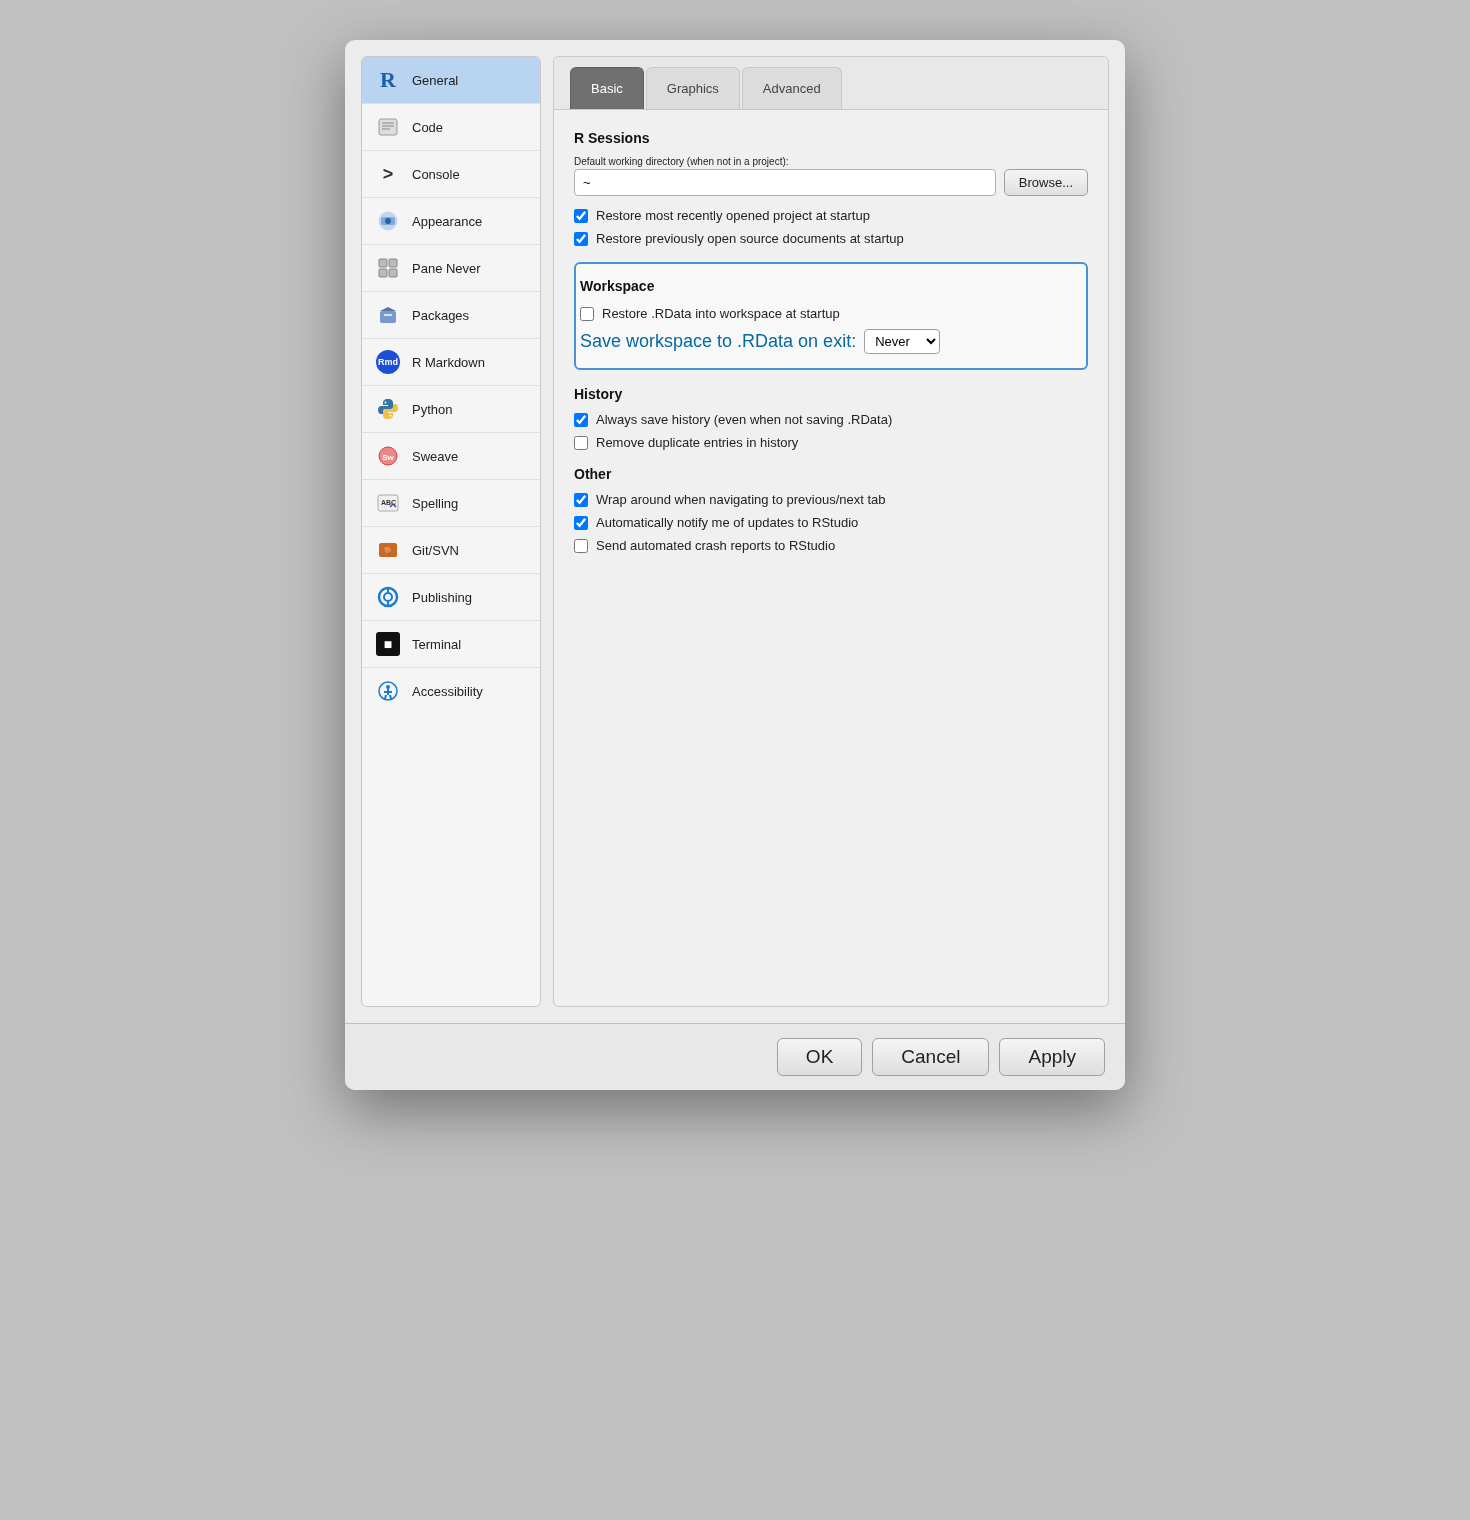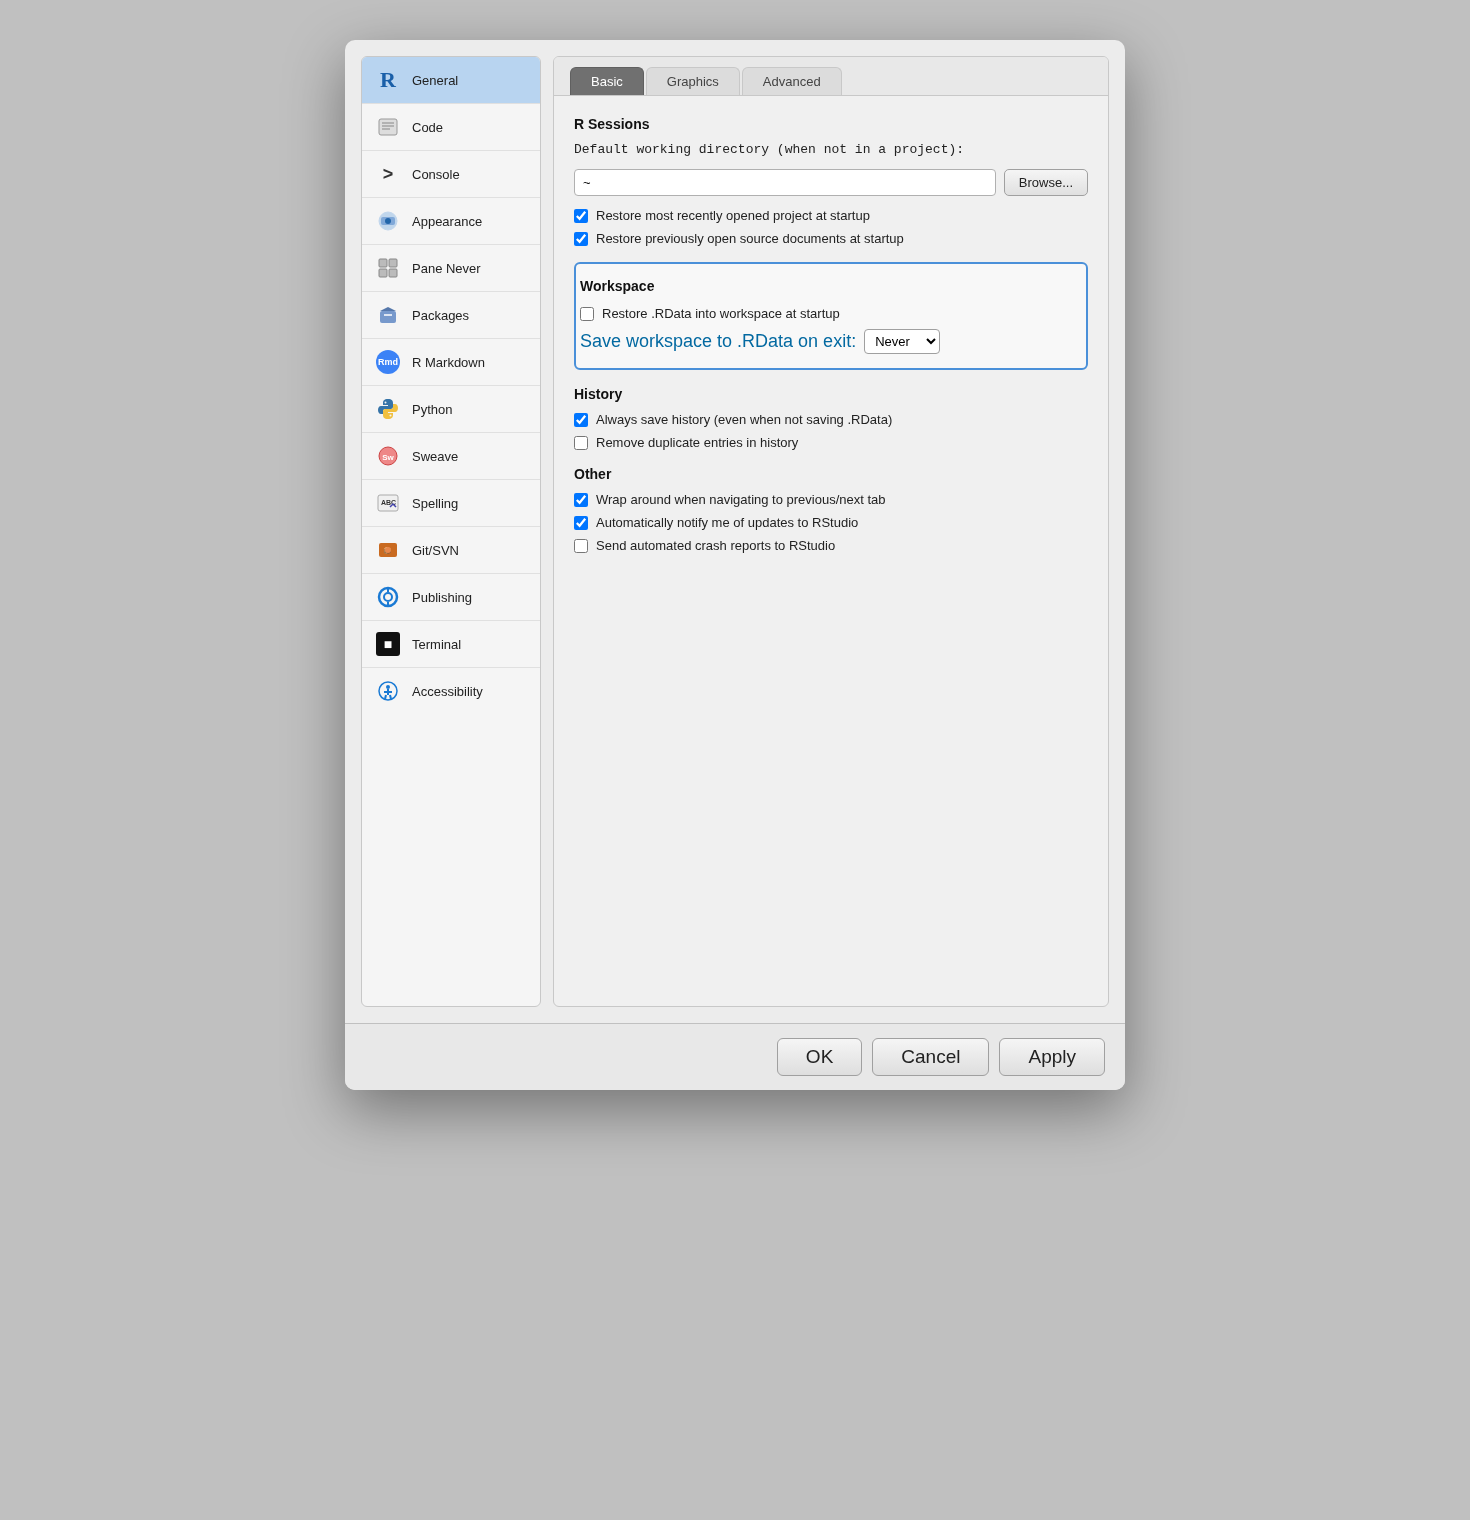--- a/index.html
+++ b/index.html
@@ -87,21 +87,21 @@
     }
     
     .tabs {
       display: flex;
       padding: 10px 16px 0;
       gap: 2px;
       background: #e8e8e8;
       border-bottom: 1px solid #c8c8c8;
     }
     .tab {
-      padding: 6px 20px;
+      padding: 13px 20px;
       border-radius: 6px 6px 0 0;
       cursor: pointer;
       font-size: 13px;
       color: #444;
       border: 1px solid #c8c8c8;
       border-bottom: none;
       background: #dcdcdc;
     }
     .tab.active {
       background: #707070;
@@ -114,25 +114,24 @@
       flex: 1;
       overflow-y: auto;
     }
     .section-title {
       font-weight: 700;
       font-size: 14px;
       color: #111;
       margin-bottom: 10px;
     }
     .form-label {
-      font-size: 13px;
+      font-size: 10px;
       color: #222;
-      margin-bottom: 12px;
+      margin-bottom: 2px;
       display: block;
-      font-family: Liberation Mono, monospace;
     }
     .input-row {
       display: flex;
       gap: 8px;
       margin-bottom: 12px;
     }
     .text-input {
       flex: 1;
       padding: 5px 8px;
       border: 1px solid #b0b0b0;
@@ -215,21 +214,21 @@
     }
 
     
     .icon-r {
       font-weight: 900;
       color: #1a5fa8;
       font-size: 22px;
       font-family: serif;
     }
     .icon-rmd {
-      background: #3b82f6;
+      background: #1d4ed8;
       color: white;
       border-radius: 50%;
       width: 24px;
       height: 24px;
       display: flex;
       align-items: center;
       justify-content: center;
       font-size: 9px;
       font-weight: bold;
     }

